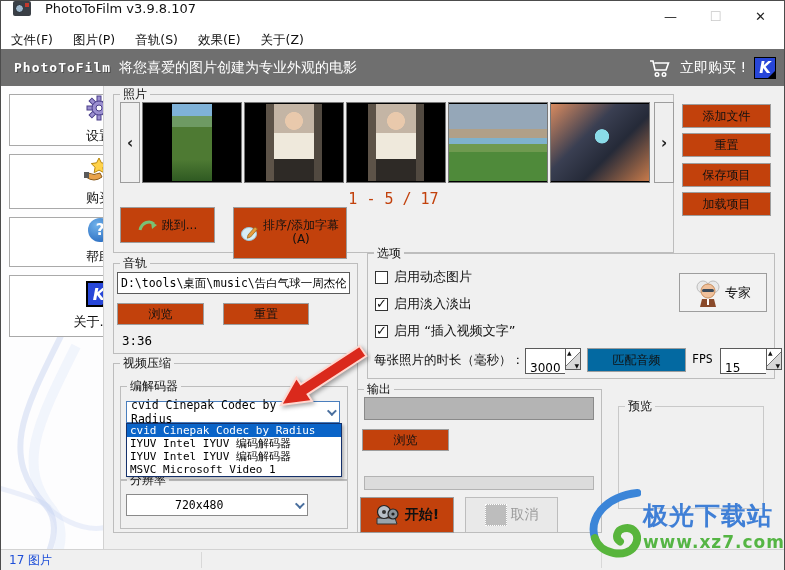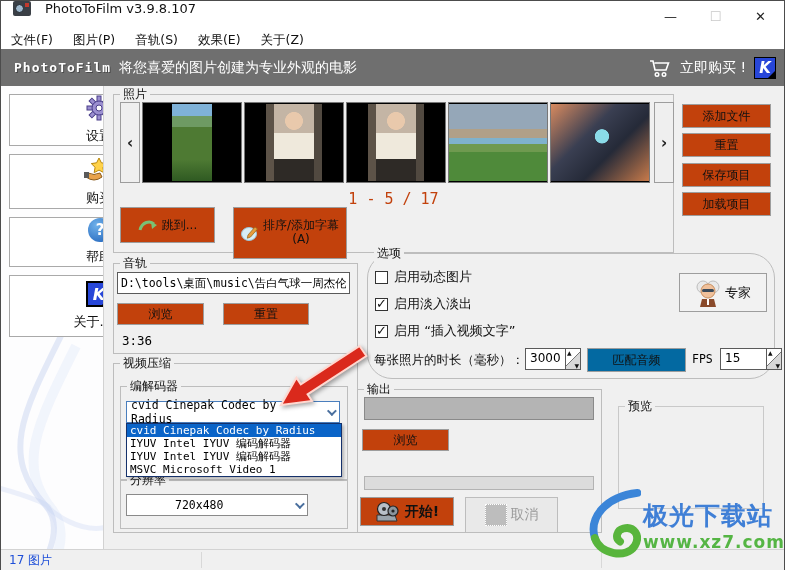--- a/index.html
+++ b/index.html
@@ -46,21 +46,21 @@
   .glabel { position:absolute; top:-9px; left:6px; background:#f0f0f0; padding:0 3px; font-size:12px; color:#111; white-space:nowrap; }
   .btn { position:absolute; background:#c2410c; border:1px solid #9d9d9d; display:flex; align-items:center; justify-content:center; font-size:12px; color:#111; gap:4px; }
   .tinput { position:absolute; border:1px solid #5a5a5a; background:#fff; font-family:"DejaVu Sans Mono",monospace; font-size:11.5px; padding:2px 3px; color:#000; }
   .combo { position:absolute; height:22px; background:#fff; border:1px solid #8a8a8a; display:flex; align-items:center; font-family:"DejaVu Sans Mono",monospace; font-size:11.5px; padding-left:4px; color:#000; }
   .combo .chev { margin-left:auto; width:18px; height:100%; display:flex; align-items:center; justify-content:center; }
   .chev i { display:block; width:7px; height:7px; border-right:2px solid #4a6f9e; border-bottom:2px solid #4a6f9e; transform:rotate(45deg) translateY(-2px); }
   .cb-row { position:absolute; display:flex; align-items:center; gap:6px; font-size:13px; color:#111; }
   .cbox { width:13px; height:13px; background:#fff; border:1px solid #333; position:relative; flex:none; }
   .cbox.checked::after { content:"✓"; position:absolute; left:0px; top:-3px; font-size:13px; font-weight:bold; color:#111; }
   .spin { position:absolute; height:22px; display:flex; }
-  .spin-val { border:1px solid #5a5a5a; border-right:none; background:#fff; font-size:12px; padding:2px 4px; min-width:40px; }
+  .spin-val { border:1px solid #5a5a5a; border-right:none; background:#fff; font-size:12px; padding:12px 4px; min-width:40px; }
   .updown { width:16px; border:1px solid #5a5a5a; background:linear-gradient(135deg,#ffffff 48%,#777 48%,#777 52%,#d8d8d8 52%); position:relative; }
   .updown::before { content:"▲"; position:absolute; left:1px; top:0px; font-size:6px; color:#111; }
   .updown::after { content:"▼"; position:absolute; right:1px; bottom:0px; font-size:6px; color:#111; }
 
   
   #g-photos { left:112px; top:93px; width:561px; height:159px; }
   .nav-btn { background:#efefef; border:1px solid #9d9d9d; position:absolute; width:20px; height:81px; display:flex; align-items:center; justify-content:center; font-size:15px; font-weight:bold; color:#222; }
   #nav-prev { left:6px; top:7px; }
   #nav-next { left:540px; top:7px; }
   .thumb { position:absolute; top:7px; width:100px; height:81px; background:#000; border:1px solid #777; display:flex; align-items:center; justify-content:center; overflow:hidden; }
@@ -85,21 +85,21 @@
   #pb2 { left:681px; top:162px; } #pb3 { left:681px; top:191px; }
 
   
   #g-audio { left:112px; top:262px; width:245px; height:91px; }
   #audio-path { left:3px; top:8px; width:233px; height:22px; }
   #btn-audio-browse { left:3px; top:39px; width:87px; height:22px; }
   #btn-audio-reset { left:109px; top:39px; width:86px; height:22px; }
   #audio-duration { position:absolute; left:8px; top:69px; font-size:12.5px; font-family:"DejaVu Sans Mono",monospace; color:#000; }
 
   
-  #g-options { left:366px; top:252px; width:408px; height:126px;border-radius:25px; }
+  #g-options { left:366px; top:252px; width:408px; height:126px; }
   #cb-0 { left:7px; top:14px; } #cb-1 { left:7px; top:41px; } #cb-2 { left:7px; top:68px; }
   #dur-label { position:absolute; left:6px; top:98px; font-size:12.5px; color:#111; }
   #spin-dur { left:157px; top:94px; }
   #btn-match { left:219px; top:94px; width:99px; height:24px; background:#0369a1; }
   #fps-label { position:absolute; left:324px; top:98px; font-size:11.5px; font-family:"DejaVu Sans Mono",monospace; color:#000; }
   #spin-fps { left:352px; top:94px; }
   #spin-fps .spin-val { min-width:46px; }
   #btn-expert { left:311px; top:19px; width:88px; height:39px; font-size:13px; background:#f2f2f2; }
 
   
@@ -114,21 +114,21 @@
   #res-combo { left:12px; top:130px; width:182px;padding-left:48px; }
 
   
   #red-arrow { position:absolute; left:270px; top:342px; width:100px; height:70px; z-index:5; pointer-events:none; }
 
   
   #g-output { left:356px; top:388px; width:245px; height:144px;text-align:center; }
   #out-field { position:absolute; left:6px; top:7px; width:230px; height:23px; background:#b4b4b4; border:1px solid #8a8a8a; }
   #btn-out-browse { left:4px; top:39px; width:87px; height:22px; }
   #out-progress { position:absolute; left:6px; top:86px; width:230px; height:14px; background:#dcdcdc; border:1px solid #b3b3b3; }
-  #btn-start { left:2px; top:107px; width:94px; height:29px; font-weight:bold; font-size:14px; }
+  #btn-start { left:2px; top:107px; width:94px; height:36px; font-weight:bold; font-size:14px; }
   #btn-cancel { left:107px; top:107px; width:93px; height:36px; color:#9a9a9a; background:#e9e9e9; border-color:#bdbdbd; font-size:14px; }
   .cancel-box { width:22px; height:22px; background:#bdbdbd; border:1px dotted #fff; }
 
   
   #g-preview { left:617px; top:405px; width:146px; height:103px; border:1px solid #c9c9c9; }
 
   
   #statusbar { position:absolute; left:0; top:548px; width:100%; height:22px; background:#f0f0f0; border-top:1px solid #d3d3d3; display:flex; align-items:center; font-size:12px; color:#1d4ed8; }
   #status-left { padding-left:8px; }
   .sdiv { position:absolute; top:551px; width:1px; height:16px; background:#d8d8d8; }

